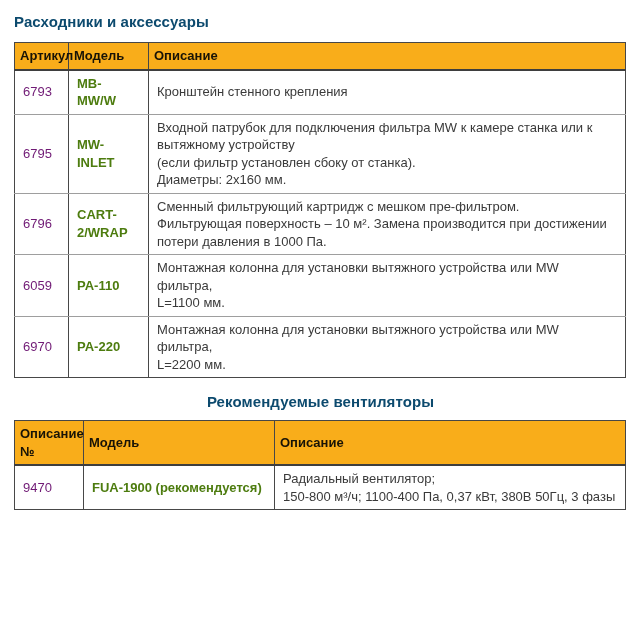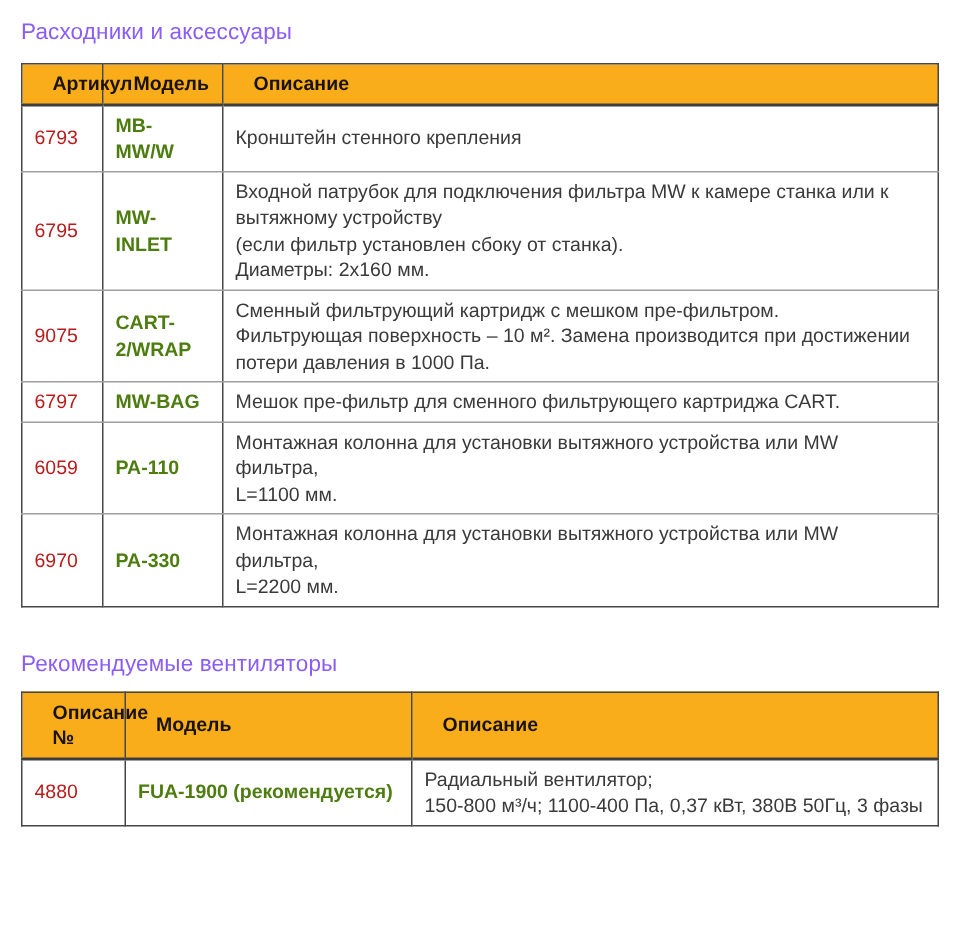--- a/index.html
+++ b/index.html
@@ -14,54 +14,54 @@
     margin: 0; padding: 0;
     width: 642px; height: 624px;
     background: #ffffff;
     font-family: "Liberation Sans", sans-serif;
     color: var(--text-main);
     overflow: hidden;
   }
   .page { padding: 10px 15px 0 14px; }
   h2.section-title {
     font-size: 15px;
-    font-weight: 400;
-    color: #8b5cf6;
+    font-weight: 700;
+    color: #0c4a6e;
     margin: 3px 0 12px 0;
     letter-spacing: 0.1px;
   }
-  h2.section-title.second { margin-top: 29px; margin-bottom: 10px; }
+  h2.section-title.second { margin-top: 15px; margin-bottom: 10px; text-align: center; }
   table.catalog {
     border-collapse: collapse;
     table-layout: fixed;
     width: 612px;
     font-size: 13px;
     line-height: 17.5px;
   }
   table.catalog th {
     background: var(--header-bg);
     color: #181306;
     font-weight: 700;
     text-align: left;
-    padding: 4px 20px;
+    padding: 4px 5px;
     border: 1px solid var(--border-dark);
     border-bottom: 2px solid var(--header-underline);
     height: 26px;
     vertical-align: middle;
   }
   table.catalog td {
     padding: 4px 8px;
     border-left: 1px solid var(--border-dark);
     border-right: 1px solid var(--border-dark);
     border-top: 1px solid var(--border-light);
     border-bottom: 1px solid var(--border-light);
     vertical-align: middle;
   }
   table.catalog tbody tr:last-child td { border-bottom: 1px solid var(--border-dark); }
-  td.art { color: #b91c1c; }
+  td.art { color: #701a75; }
   td.mod { font-weight: 700; color: #4d7c0f; }
   td.desc { white-space: pre-line; color: var(--text-main); }
   tr.single td { height: 26px; }
 </style>
 </head>
 <body>
 
 <div class="page">
 
   <h2 class="section-title">Расходники и аксессуары</h2>
@@ -86,40 +86,35 @@
         <td class="desc">Кронштейн стенного крепления</td>
       </tr>
       <tr>
         <td class="art">6795</td>
         <td class="mod">MW-INLET</td>
         <td class="desc">Входной патрубок для подключения фильтра MW к камере станка или к вытяжному устройству
 (если фильтр установлен сбоку от станка).
 Диаметры: 2х160 мм.</td>
       </tr>
       <tr>
-        <td class="art">9075</td>
+        <td class="art">6796</td>
         <td class="mod">CART-2/WRAP</td>
         <td class="desc">Сменный фильтрующий картридж с мешком пре-фильтром.
 Фильтрующая поверхность – 10 м². Замена производится при достижении
 потери давления в 1000 Па.</td>
-      </tr>
-      <tr class="single">
-        <td class="art">6797</td>
-        <td class="mod">MW-BAG</td>
-        <td class="desc">Мешок пре-фильтр для сменного фильтрующего картриджа CART.</td>
       </tr>
       <tr>
         <td class="art">6059</td>
         <td class="mod">PA-110</td>
         <td class="desc">Монтажная колонна для установки вытяжного устройства или MW фильтра,
 L=1100 мм.</td>
       </tr>
       <tr>
         <td class="art">6970</td>
-        <td class="mod">PA-330</td>
+        <td class="mod">PA-220</td>
         <td class="desc">Монтажная колонна для установки вытяжного устройства или MW фильтра,
 L=2200 мм.</td>
       </tr>
     </tbody>
   </table>
 
   <h2 class="section-title second">Рекомендуемые вентиляторы</h2>
 
   <table class="catalog">
     <colgroup>
@@ -129,21 +124,21 @@
       </colgroup>
     <thead>
       <tr>
         <th>Описание №</th>
         <th>Модель</th>
         <th>Описание</th>
       </tr>
     </thead>
     <tbody>
       <tr>
-        <td class="art">4880</td>
+        <td class="art">9470</td>
         <td class="mod">FUA-1900 (рекомендуется)</td>
         <td class="desc">Радиальный вентилятор;
 150-800 м³/ч; 1100-400 Па, 0,37 кВт, 380В 50Гц, 3 фазы</td>
       </tr>
 
     </tbody>
   </table>
 
 </div>
 

